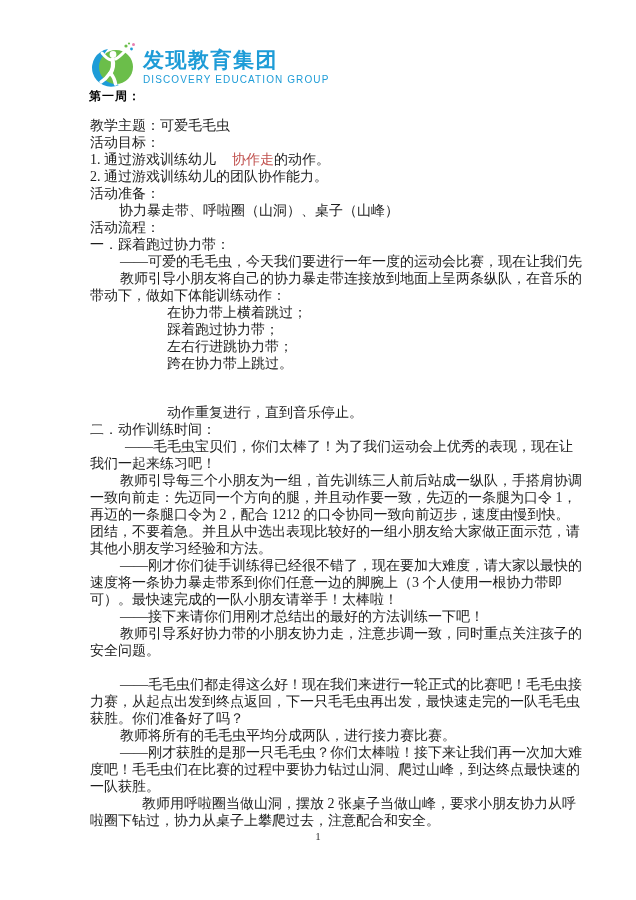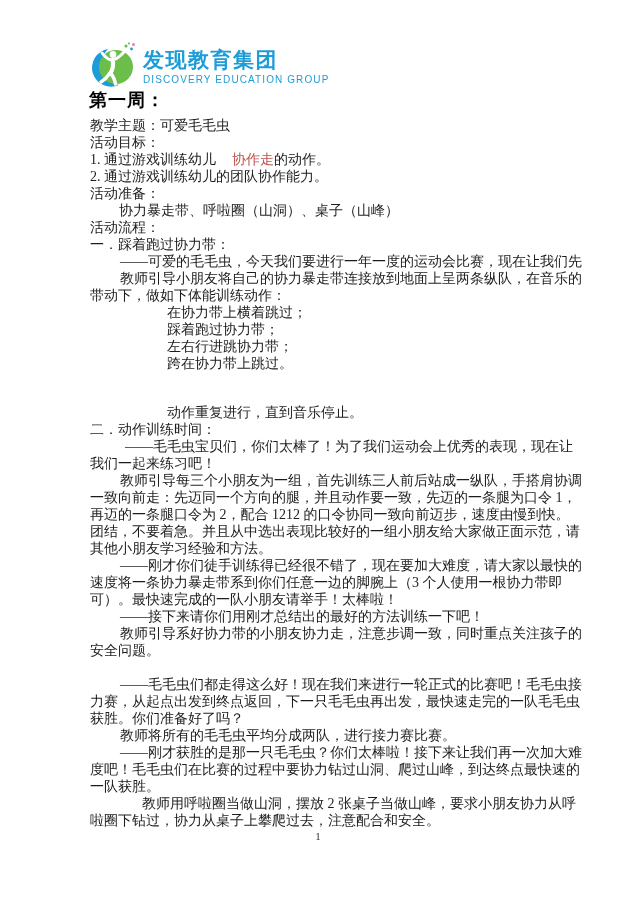--- a/index.html
+++ b/index.html
@@ -37,21 +37,21 @@
     margin-top: 2px;
     color: var(--brand-blue, #1e9cd7);
   }
   
   .heading {
     position: absolute;
     left: 89px;
     top: 88px;
     font-family: "Liberation Sans", sans-serif;
     font-weight: bold;
-    font-size: 18px;
+    font-size: 12px;
     color: #000000;
     letter-spacing: 1px;
   }
   
   .doc {
     position: absolute;
     left: 90px;
     top: 117px;
     width: 470px;
     font-size: 14px;

